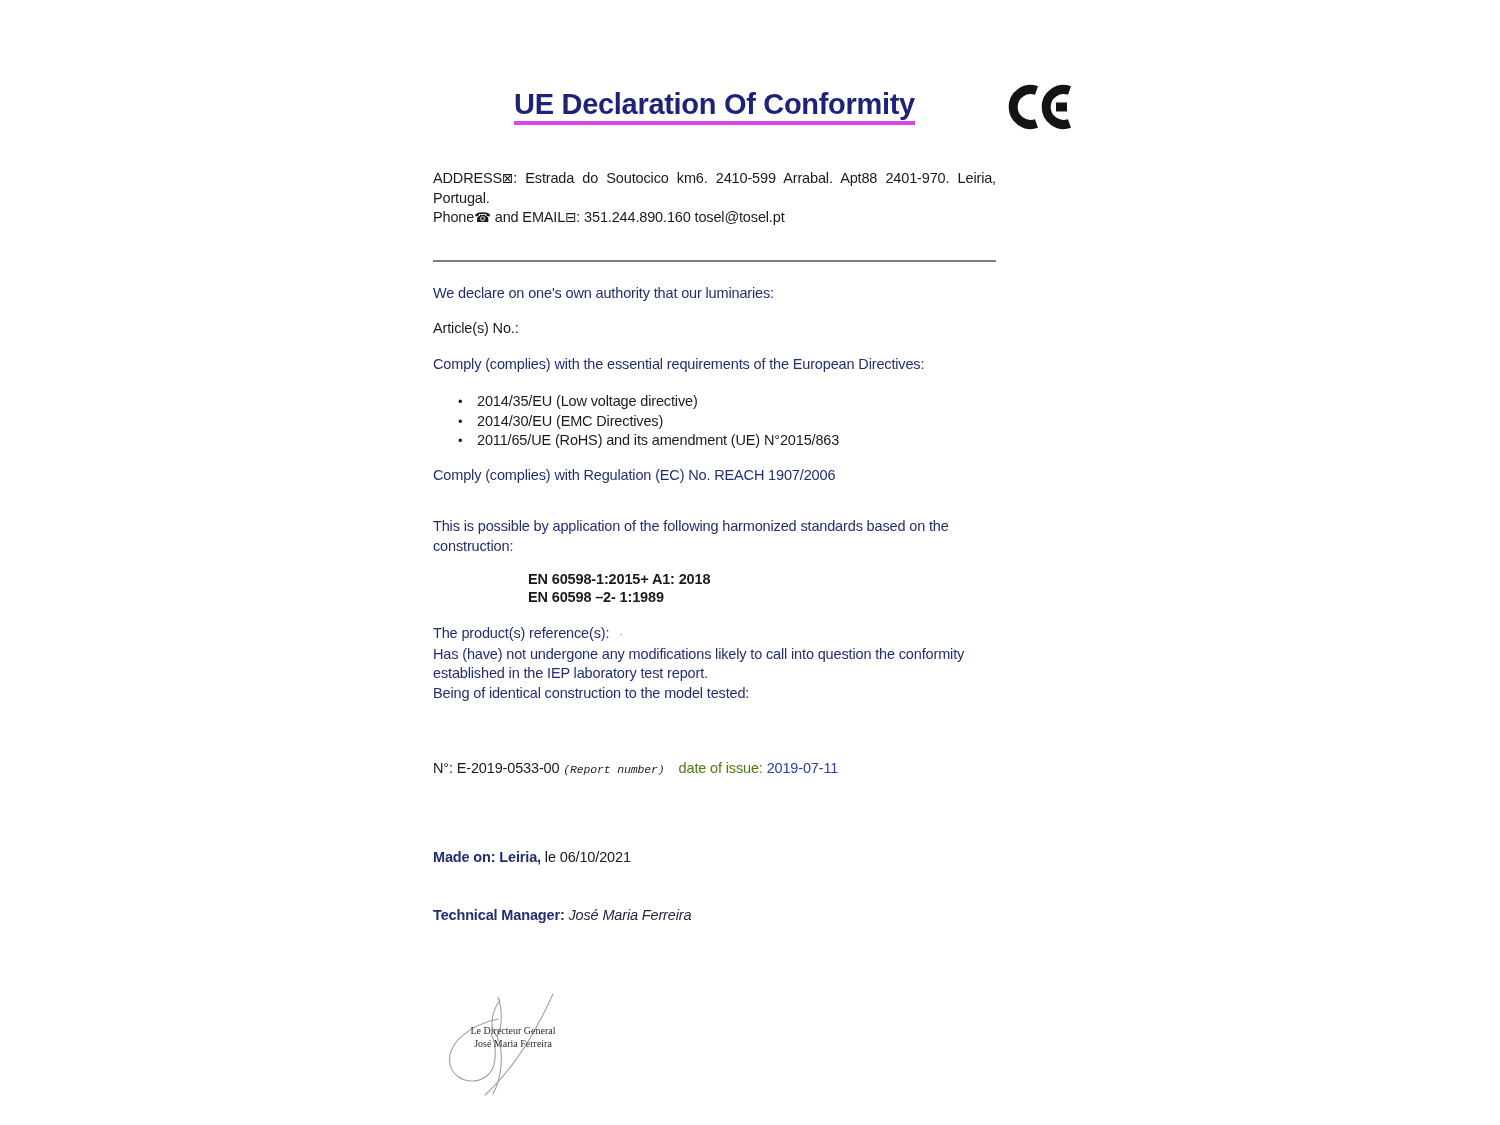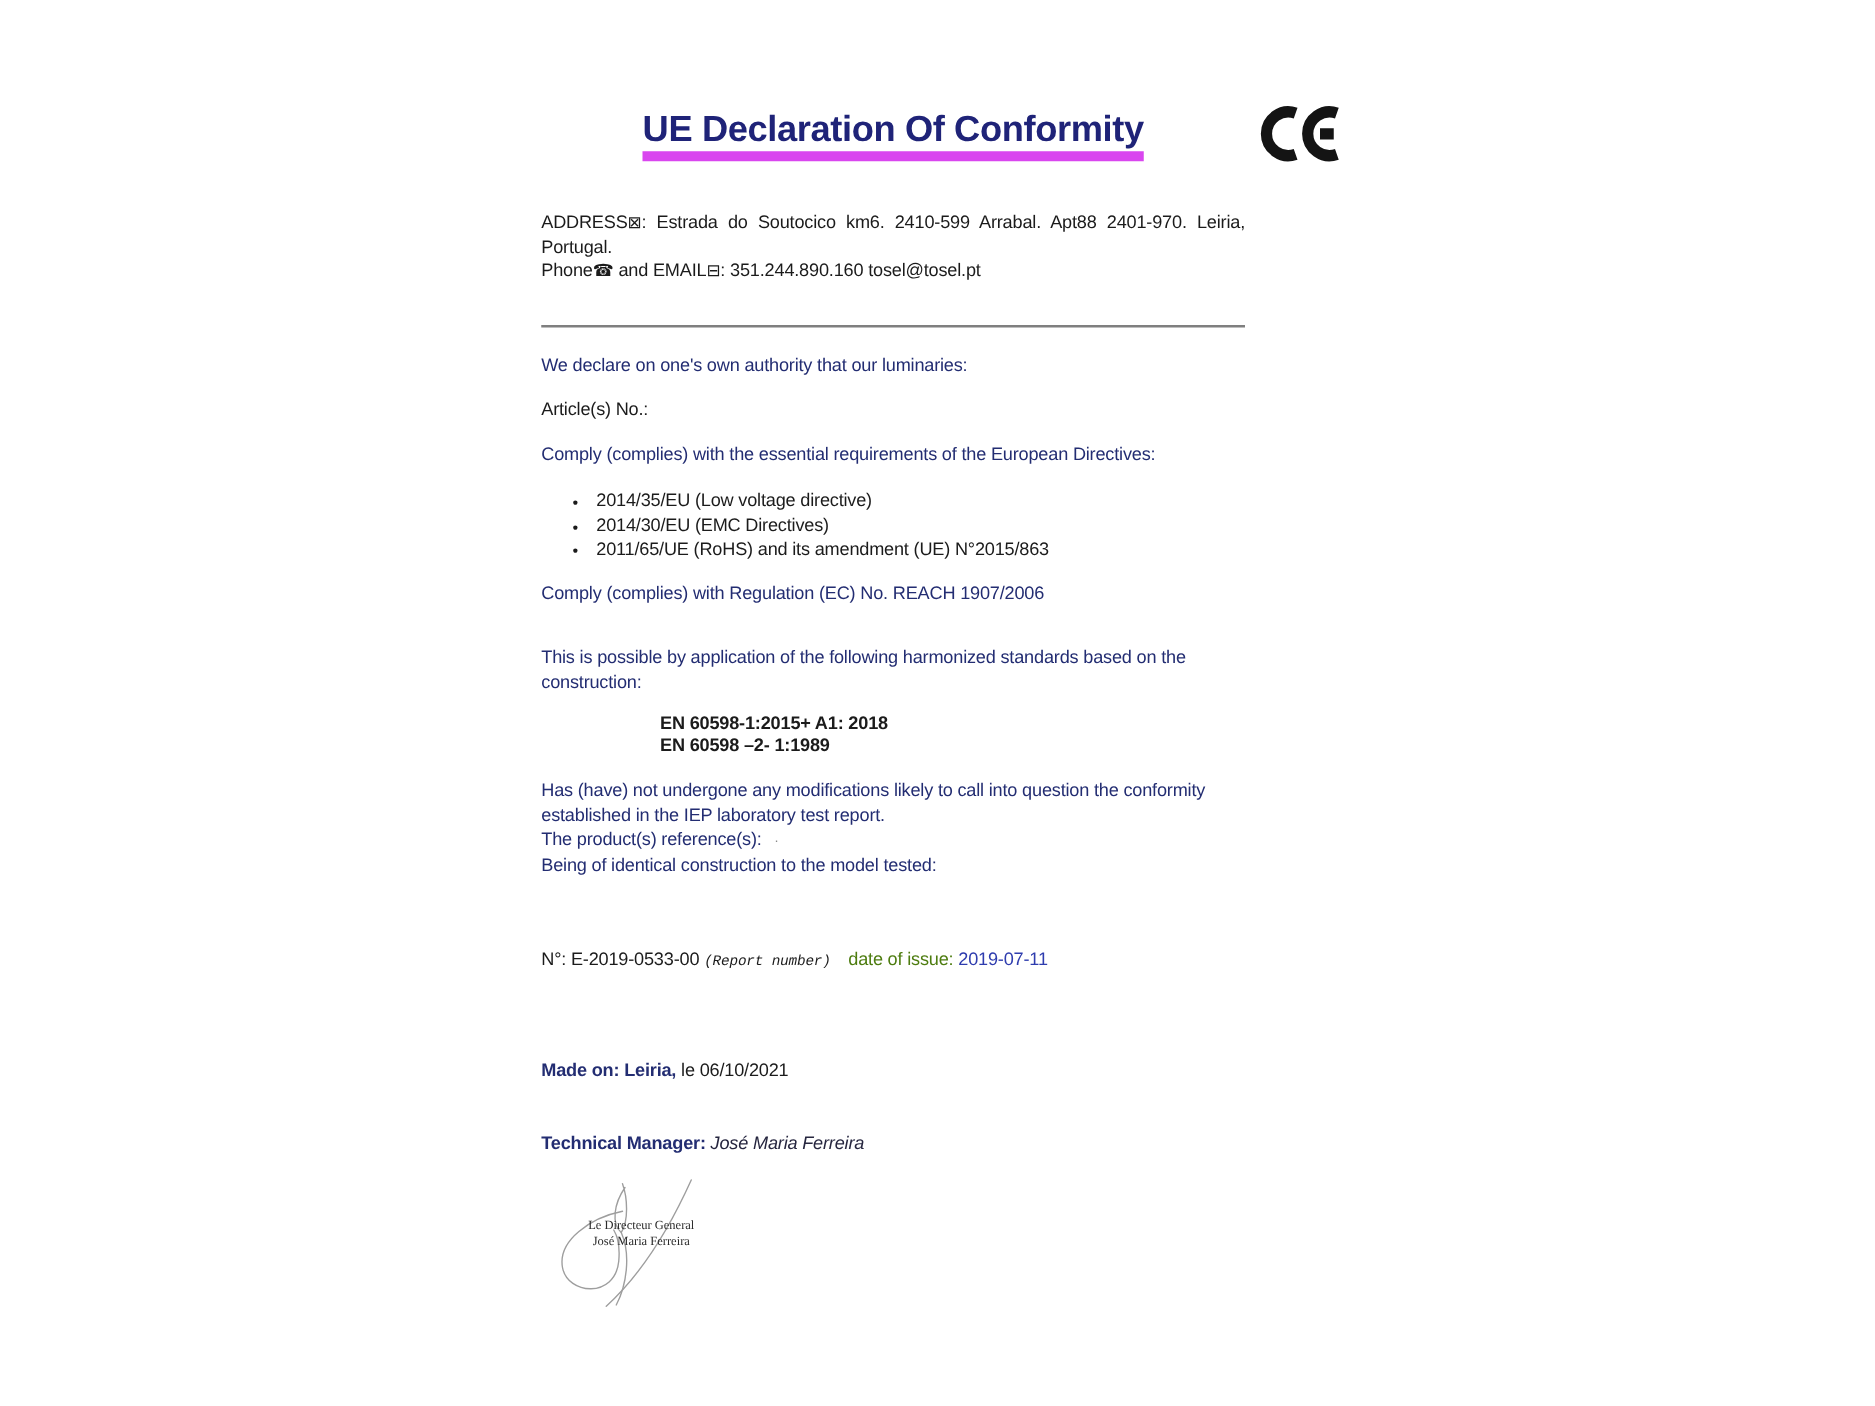--- a/index.html
+++ b/index.html
@@ -20,21 +20,21 @@
   .black{color:#1b1b1b;}
   .bold{font-weight:bold;}
   .pre{white-space:pre-wrap;}
 
   
   #title-wrap{top:88px;text-align:center;}
   #title-wrap .title-text{
     display:inline-block;
     font-size:29px;font-weight:bold;line-height:32px;
     color:#1f2378;
-    border-bottom:8px solid #d946ef;
+    border-bottom:4px solid #d946ef;
     padding-bottom:1px;
     letter-spacing:-0.3px;
   }
 
   
   #ce{top:80px;left:1003px;width:74px;height:54px;}
 
   
   #supplier{top:169px;}
   #supplier .uline{text-decoration:underline;}
@@ -67,21 +67,21 @@
   #report{top:759px;}
   #report .note{font-style:italic;font-size:11.5px;color:#1b1b1b;font-family:Liberation Mono, monospace;}
   #report .doi-label{color:#4d7c0f;margin-left:14px;}
   #report .doi-value{color:#2e3cae;}
 
   #made-on{top:848px;}
   #manager{top:906px;}
   #manager .val{font-style:italic;color:#26263f;}
 
   
-  #signature{top:943px;left:438px;width:150px;height:110px;}
+  #signature{top:993px;left:438px;width:150px;height:110px;}
   #sig-svg{position:absolute;top:0;left:0;}
   #sig-text{
     position:absolute;top:32px;left:0;width:150px;
     text-align:center;
     font-family:"Liberation Serif","DejaVu Serif",serif;
     font-size:10px;line-height:12.5px;letter-spacing:0;
     color:#2b2b2b;
   }
 </style>
 </head>
@@ -120,22 +120,22 @@
 
   <p class="abs col pline navy" id="reach">Comply (complies) with Regulation (EC) No. REACH 1907/2006</p>
   <p class="abs col pline navy" id="harmonized">This is possible by application of the following harmonized standards based on the construction:</p>
 
   <div class="abs black" id="standards">
     <div>EN 60598-1:2015+ A1: 2018</div>
     <div>EN 60598 –2- 1:1989</div>
   </div>
 
   <div class="abs col navy" id="product-block">
+    <p class="pline"><span>The product(s) reference(s):</span><span class="faint">·</span></p>
     <p class="pline">Has (have) not undergone any modifications likely to call into question the conformity established in the IEP laboratory test report.</p>
-    <p class="pline"><span>The product(s) reference(s):</span><span class="faint">·</span></p>
     <p class="pline">Being of identical construction to the model tested:</p>
   </div>
 
 
   <p class="abs col pline" id="report"><span class="black pre">N°: E-2019-0533-00 </span><span class="note">(Report number)</span><span class="doi-label pre">date of issue: </span><span class="doi-value">2019-07-11</span></p>
 
   <p class="abs col pline" id="made-on"><span class="bold navy">Made on: Leiria,</span><span class="black pre"> le 06/10/2021</span></p>
 
   <p class="abs col pline" id="manager"><span class="bold navy pre">Technical Manager: </span><span class="val">José Maria Ferreira</span></p>
 

